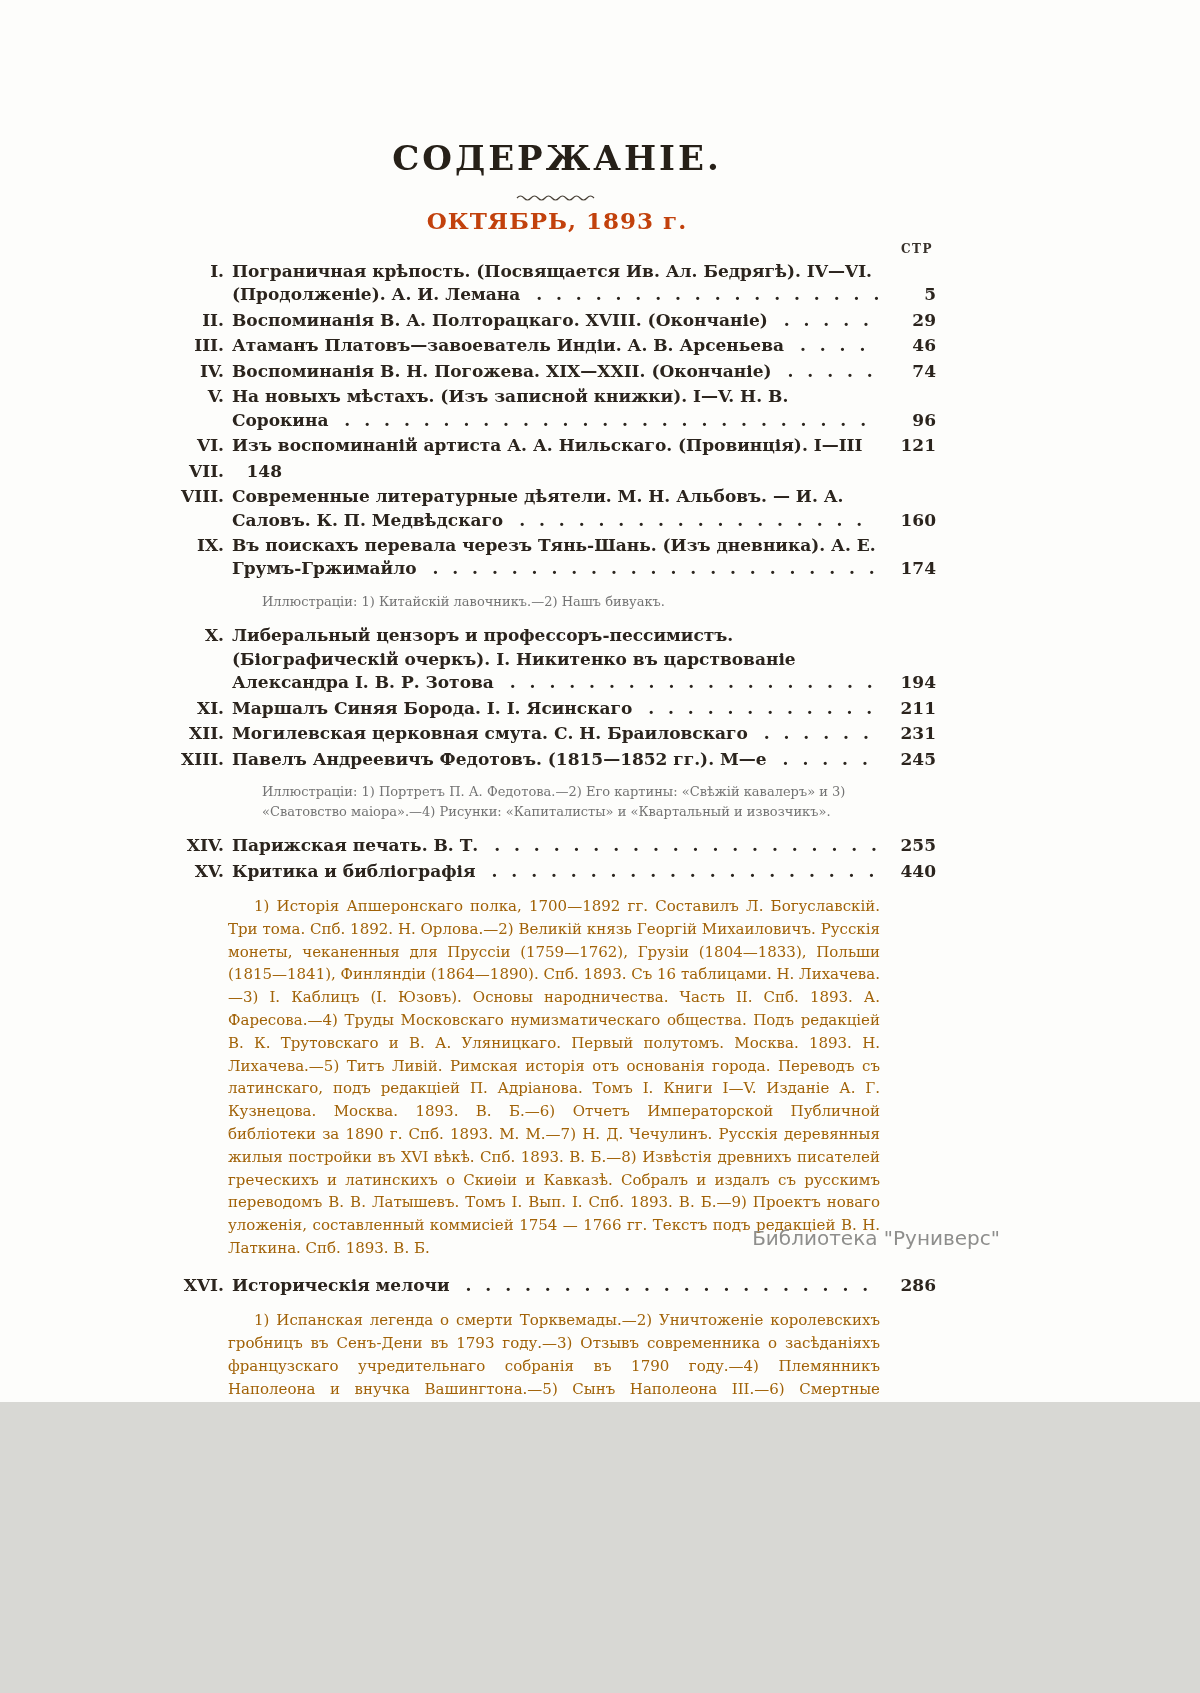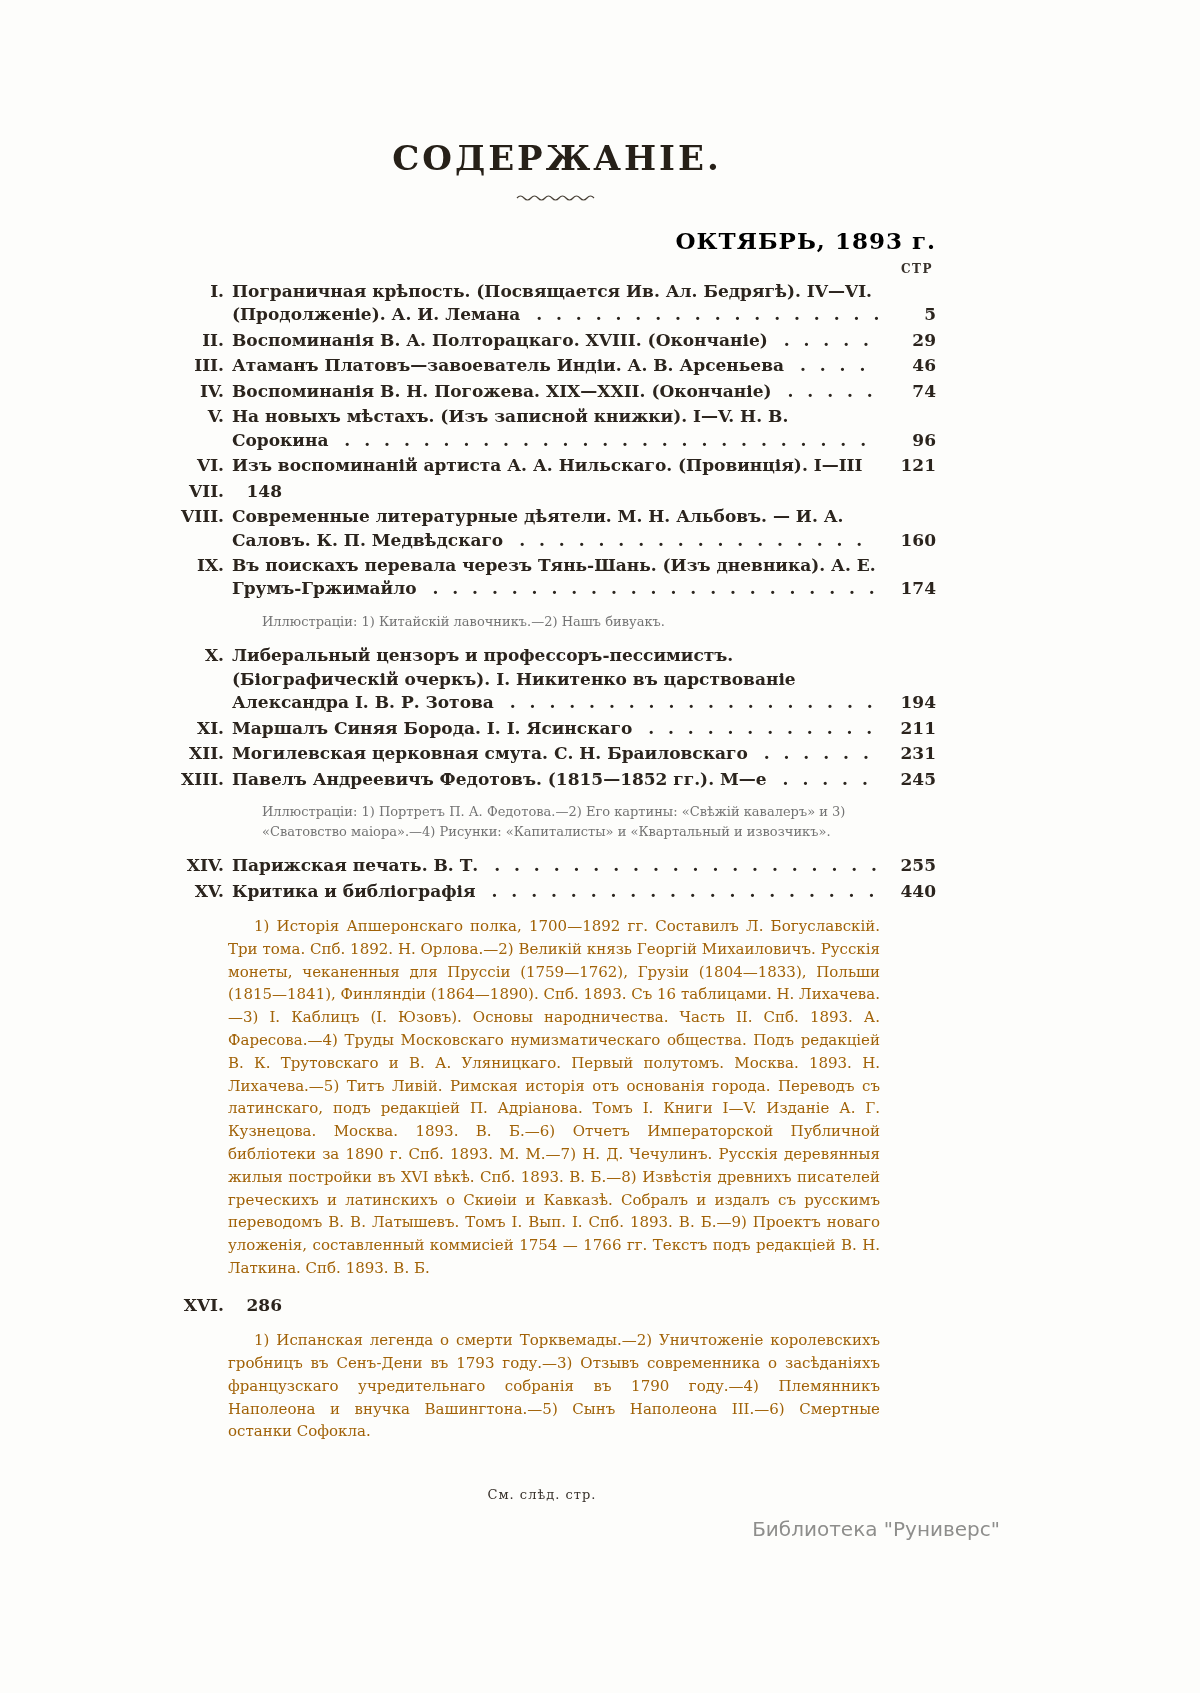--- a/index.html
+++ b/index.html
@@ -1,19 +1,19 @@
 <!DOCTYPE html>
 <html><head>
 <meta charset="utf-8">
 <style>
   html, body { margin: 0; padding: 0; background: #d8d8d4; }
   .page {
     position: relative;
     width: 1200px;
-    height: 1693px;
+    height: 1402px;
     margin: 0 auto;
     background: #fdfdfb;
     color: #2b241d;
     font-family: "DejaVu Serif", "Liberation Serif", serif;
     overflow: hidden;
   }
   .content {
     position: absolute;
     left: 178px;
     top: 138px;
@@ -25,26 +25,25 @@
     font-weight: 700;
     letter-spacing: 3px;
     color: #262018;
   }
   .ornament {
     text-align: center;
     margin-top: 10px;
     color: #4a4238;
   }
   .doc-subtitle {
-    text-align: right;
+    text-align: center;
     font-size: 23px;
     font-weight: 700;
     letter-spacing: 1px;
-    margin-top: 20px;
-    color: #000000;
+    color: #c2410c;
   }
   .col-header {
     text-align: right;
     font-size: 12px;
     letter-spacing: 1.5px;
     margin-top: 8px;
     padding-right: 3px;
     font-weight: 700;
     color: #37302a;
   }
@@ -223,20 +222,21 @@
       <div class="entry">
         <div class="num">XV.</div>
         <div class="body"><span>Критика и библіографія</span><span class="leader"> . . . . . . . . . . . . . . . . . . . .</span></div>
         <div class="pg">440</div>
       </div>
 
       <div class="bib-para">1) Исторія Апшеронскаго полка, 1700—1892 гг. Составилъ Л. Богуславскій. Три тома. Спб. 1892. Н. Орлова.—2) Великій князь Георгій Михаиловичъ. Русскія монеты, чеканенныя для Пруссіи (1759—1762), Грузіи (1804—1833), Польши (1815—1841), Финляндіи (1864—1890). Спб. 1893. Съ 16 таблицами. Н. Лихачева.—3) І. Каблицъ (І. Юзовъ). Основы народничества. Часть II. Спб. 1893. А. Фаресова.—4) Труды Московскаго нумизматическаго общества. Подъ редакціей В. К. Трутовскаго и В. А. Уляницкаго. Первый полутомъ. Москва. 1893. Н. Лихачева.—5) Титъ Ливій. Римская исторія отъ основанія города. Переводъ съ латинскаго, подъ редакціей П. Адріанова. Томъ I. Книги I—V. Изданіе А. Г. Кузнецова. Москва. 1893. В. Б.—6) Отчетъ Императорской Публичной библіотеки за 1890 г. Спб. 1893. М. М.—7) Н. Д. Чечулинъ. Русскія деревянныя жилыя постройки въ XVI вѣкѣ. Спб. 1893. В. Б.—8) Извѣстія древнихъ писателей греческихъ и латинскихъ о Скиѳіи и Кавказѣ. Собралъ и издалъ съ русскимъ переводомъ В. В. Латышевъ. Томъ I. Вып. I. Спб. 1893. В. Б.—9) Проектъ новаго уложенія, составленный коммисіей 1754 — 1766 гг. Текстъ подъ редакціей В. Н. Латкина. Спб. 1893. В. Б.</div>
 
       <div class="entry">
         <div class="num">XVI.</div>
+        <div class="body"><span>Историческія мелочи</span><span class="leader"> . . . . . . . . . . . . . . . . . . . . .</span></div>
         <div class="pg">286</div>
       </div>
 
       <div class="bib-para">1) Испанская легенда о смерти Торквемады.—2) Уничтоженіе королевскихъ гробницъ въ Сенъ-Дени въ 1793 году.—3) Отзывъ современника о засѣданіяхъ французскаго учредительнаго собранія въ 1790 году.—4) Племянникъ Наполеона и внучка Вашингтона.—5) Сынъ Наполеона III.—6) Смертные останки Софокла.</div>
 
     </div>
 
     <div class="footer-note">См. слѣд. стр.</div>
 
   </div>

